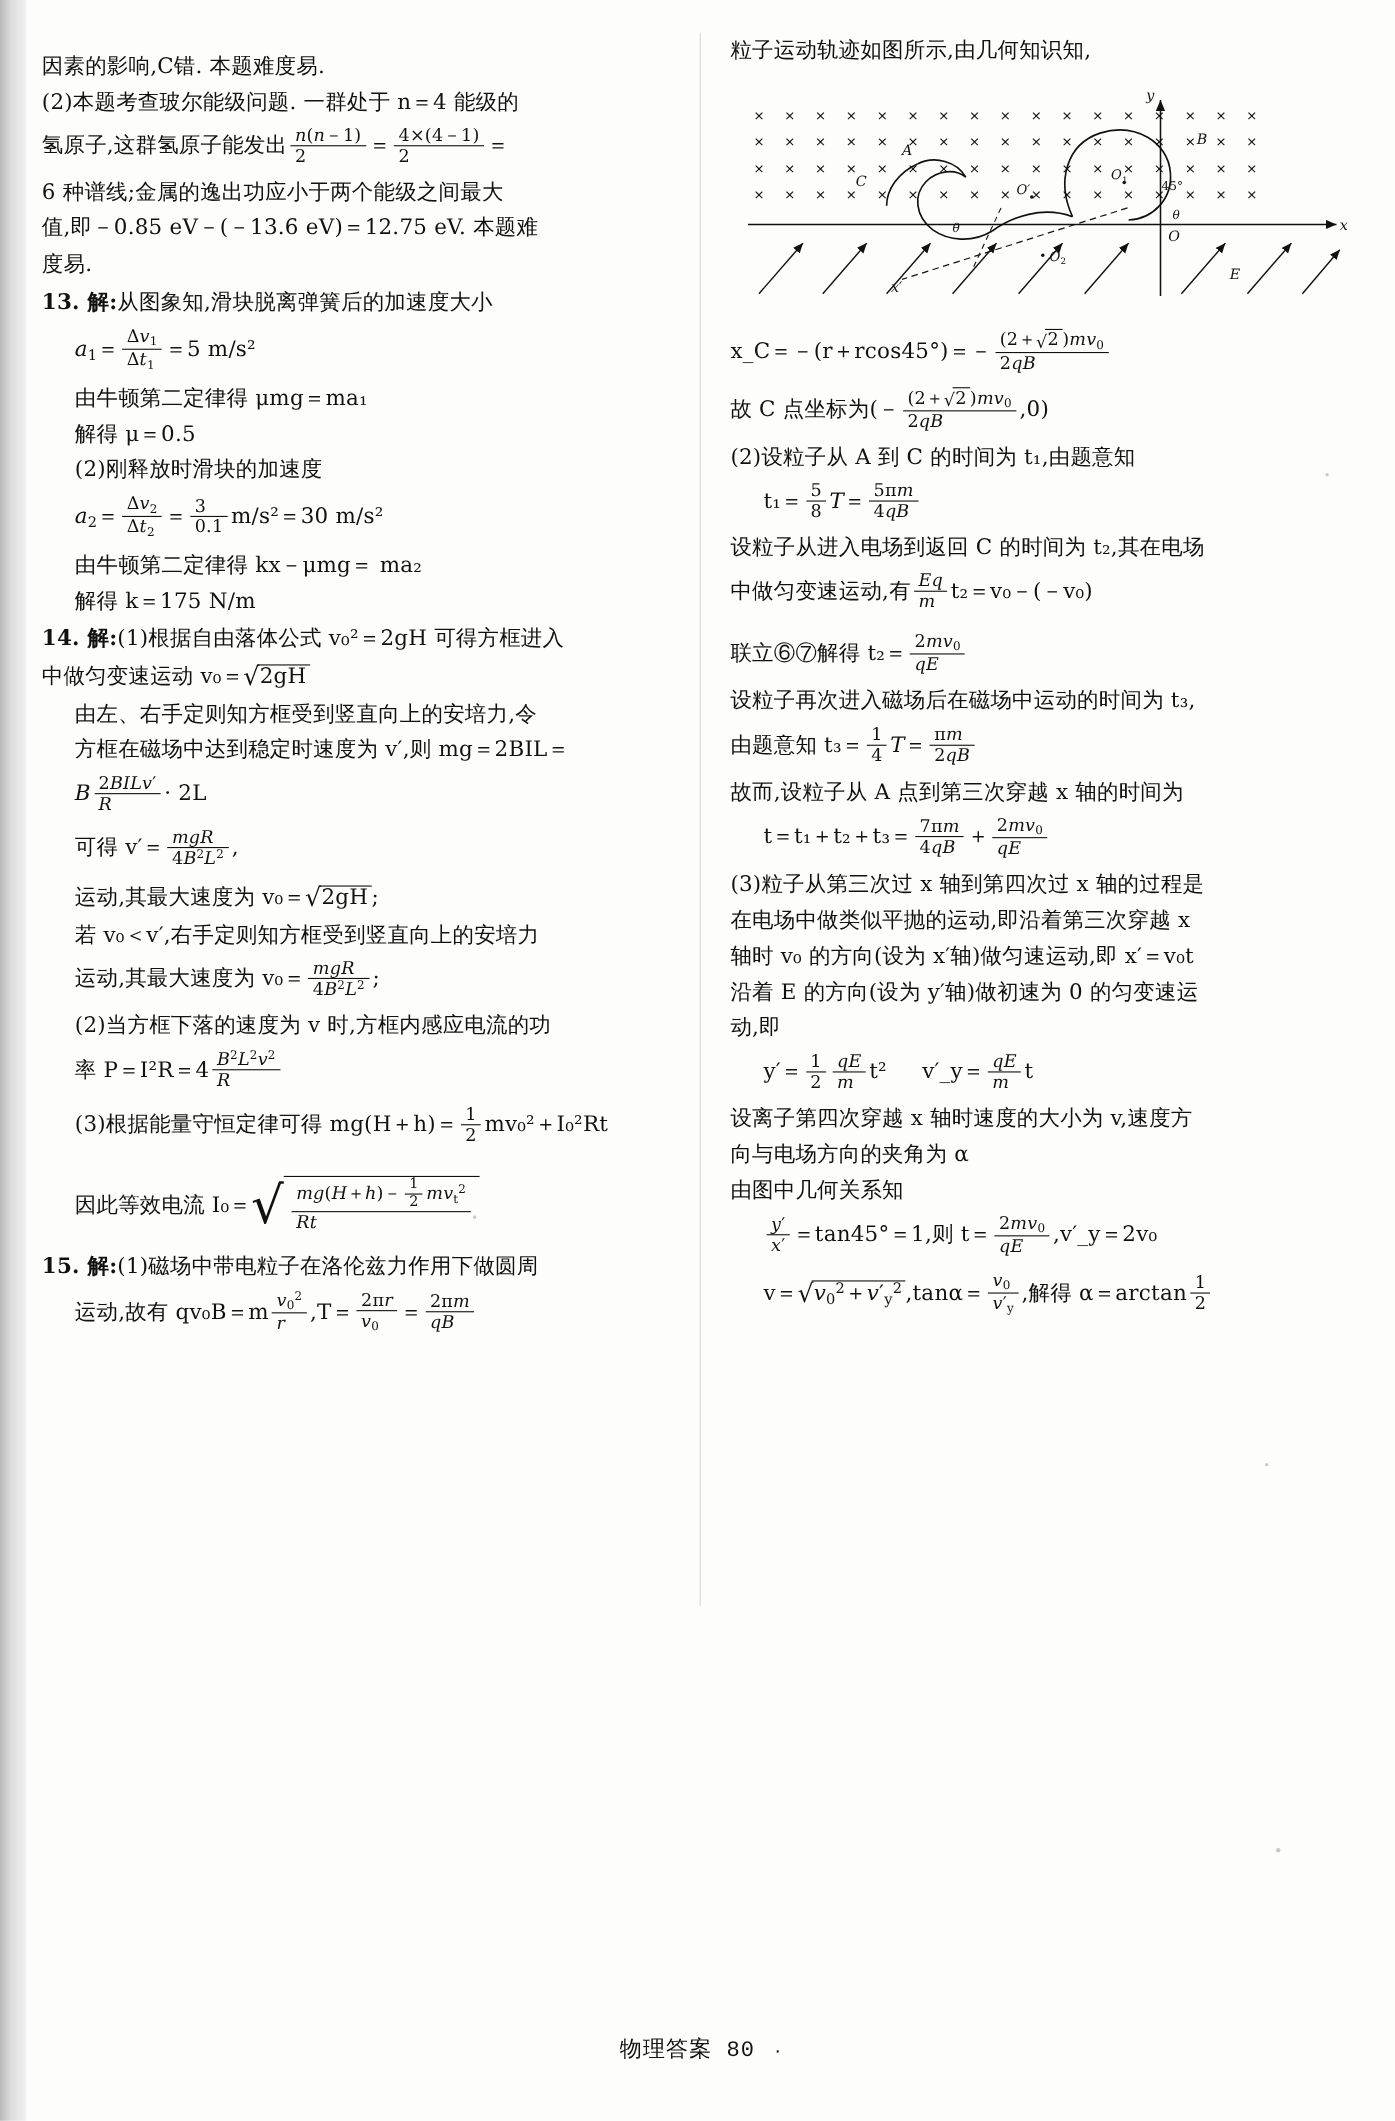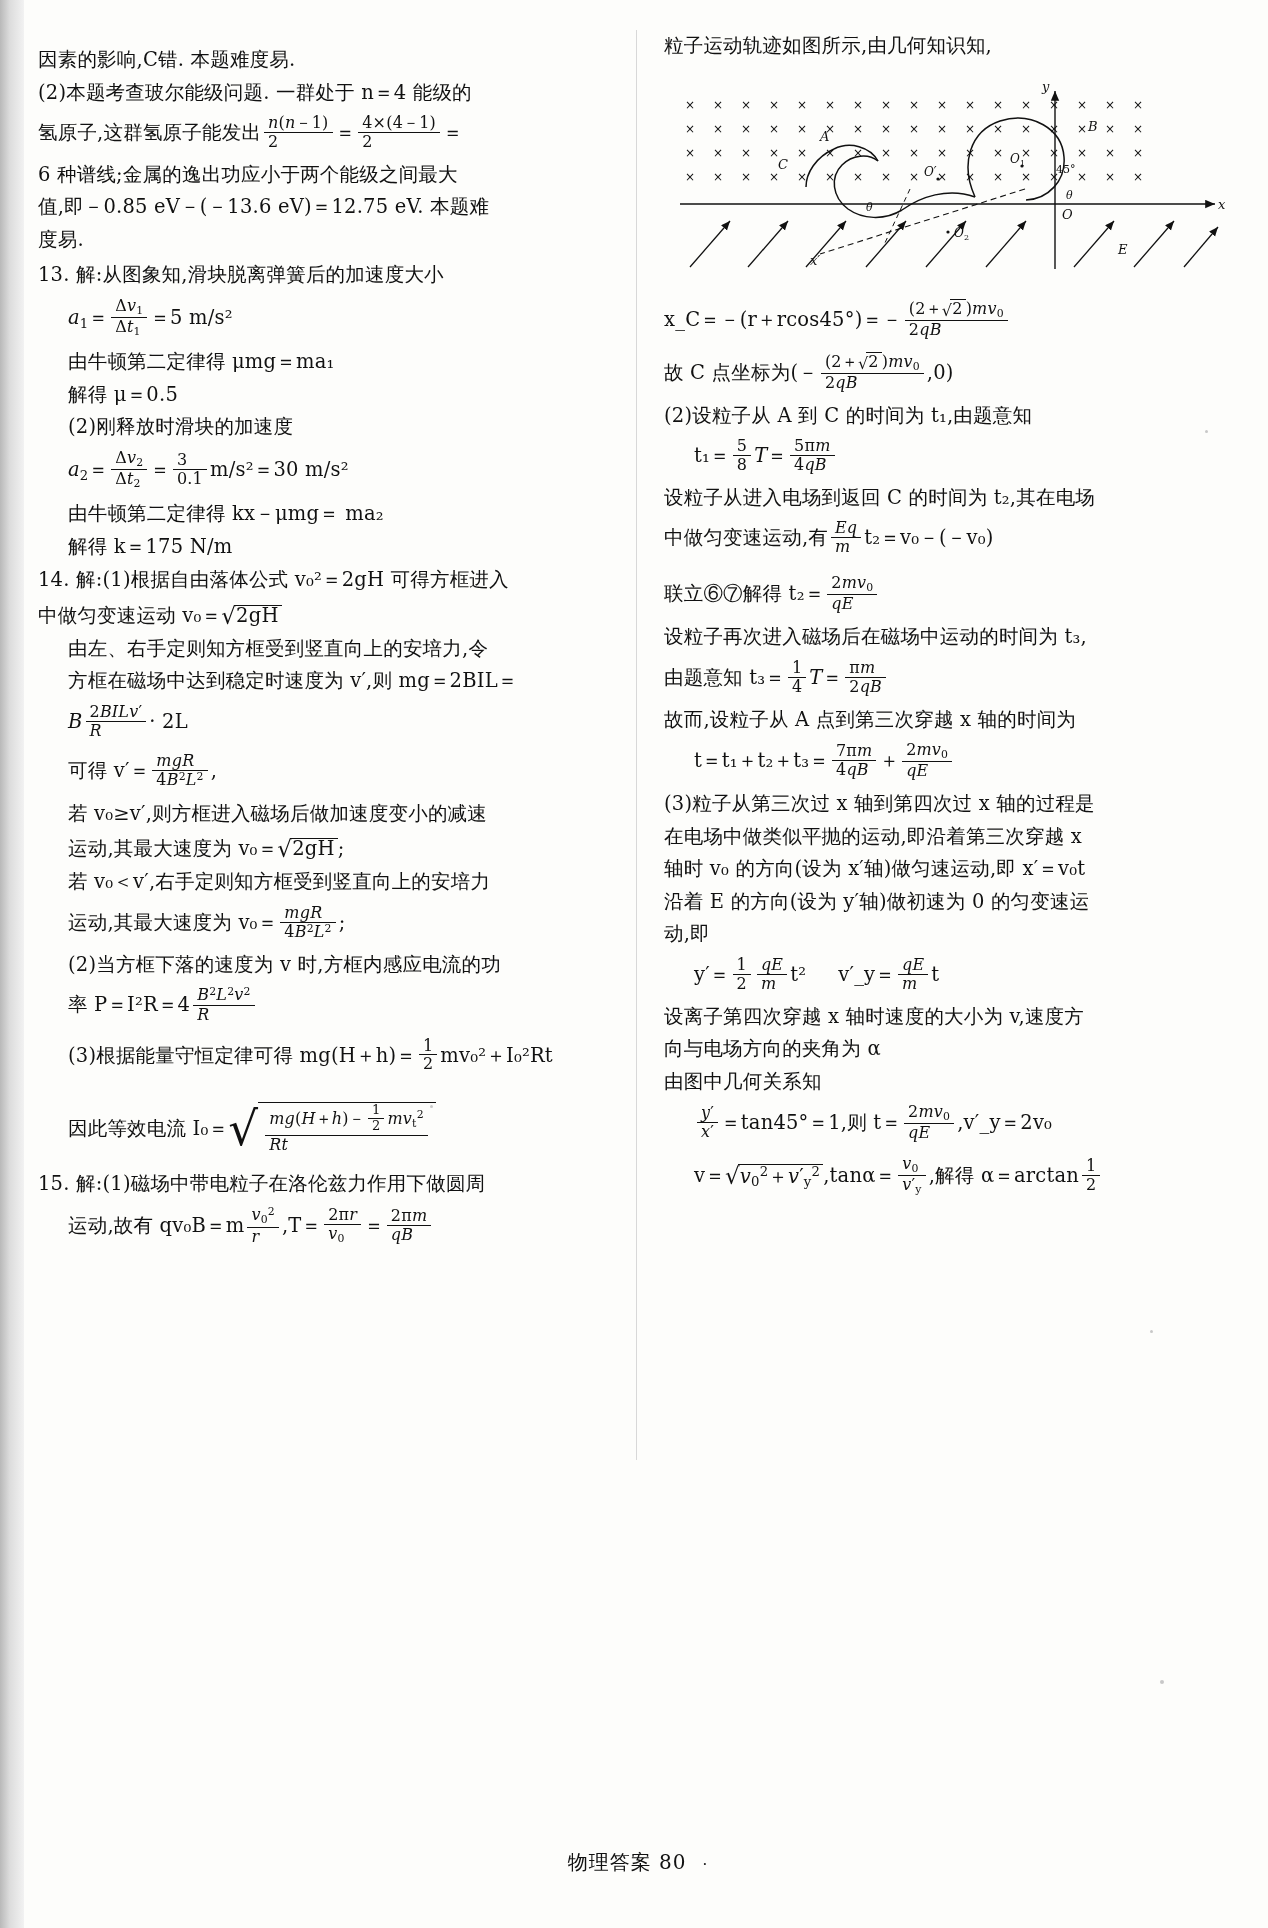--- a/index.html
+++ b/index.html
@@ -38,21 +38,21 @@
     background:#d8d8d8;
   }
   .ln{
     display:block;
     margin:0 0 13px 0;
     font-size:19.5px;
     letter-spacing:0.2px;
     white-space:nowrap;
   }
   .indent{margin-left:30px;}
-  .itemnum{font-weight:400;}
+  .itemnum{font-weight:700;}
   
   .m{font-family:"DejaVu Serif","Liberation Serif",serif;font-style:italic;}
   .frac{
     display:inline-block;
     vertical-align:middle;
     font-size:0.82em;
     line-height:1.12;
     margin:0 3px;
     position:relative;
     top:-1px;
@@ -81,20 +81,21 @@
   }
   .figwrap svg{display:block;}
   
   .footer{
     position:absolute;
     left:0;bottom:52px;width:1244px;
     text-align:center;
     font-size:20px;
     letter-spacing:1px;
     color:#111;
+    font-family:Liberation Mono, monospace;
   }
   .footer .dot{display:inline-block;margin:0 16px;font-size:15px;}
   .speck{position:absolute;background:#c8c8c8;border-radius:50%;}
 </style>
 </head>
 <body>
 
 <div class="page">
   <div class="binding"></div>
 
@@ -145,21 +146,20 @@
       <span class="ln indent">方框在磁场中达到稳定时速度为 v′,则 mg＝2BIL＝</span>
 
       <span class="ln indent">
         <span class="m">B</span><span class="frac"><span class="num">2<span class="m">BILv</span>′</span><span class="den"><span class="m">R</span></span></span><span>· 2L</span>
       </span>
 
       <span class="ln indent">
         <span>可得 v′＝</span><span class="frac"><span class="num"><span class="m">mgR</span></span><span class="den">4<span class="m">B</span><sup>2</sup><span class="m">L</span><sup>2</sup></span></span>,
       </span>
 
-      <span class="ln indent">若 v₀≥v′,则方框进入磁场后做加速度变小的减速</span>
       <span class="ln indent">
         <span>运动,其最大速度为 v₀＝</span><span class="radical">√</span><span class="sqrt">2gH</span>;
       </span>
 
       <span class="ln indent">若 v₀＜v′,右手定则知方框受到竖直向上的安培力</span>
       <span class="ln indent">
         <span>运动,其最大速度为 v₀＝</span><span class="frac"><span class="num"><span class="m">mgR</span></span><span class="den">4<span class="m">B</span><sup>2</sup><span class="m">L</span><sup>2</sup></span></span>;
       </span>
 
       <span class="ln indent">(2)当方框下落的速度为 v 时,方框内感应电流的功</span>

